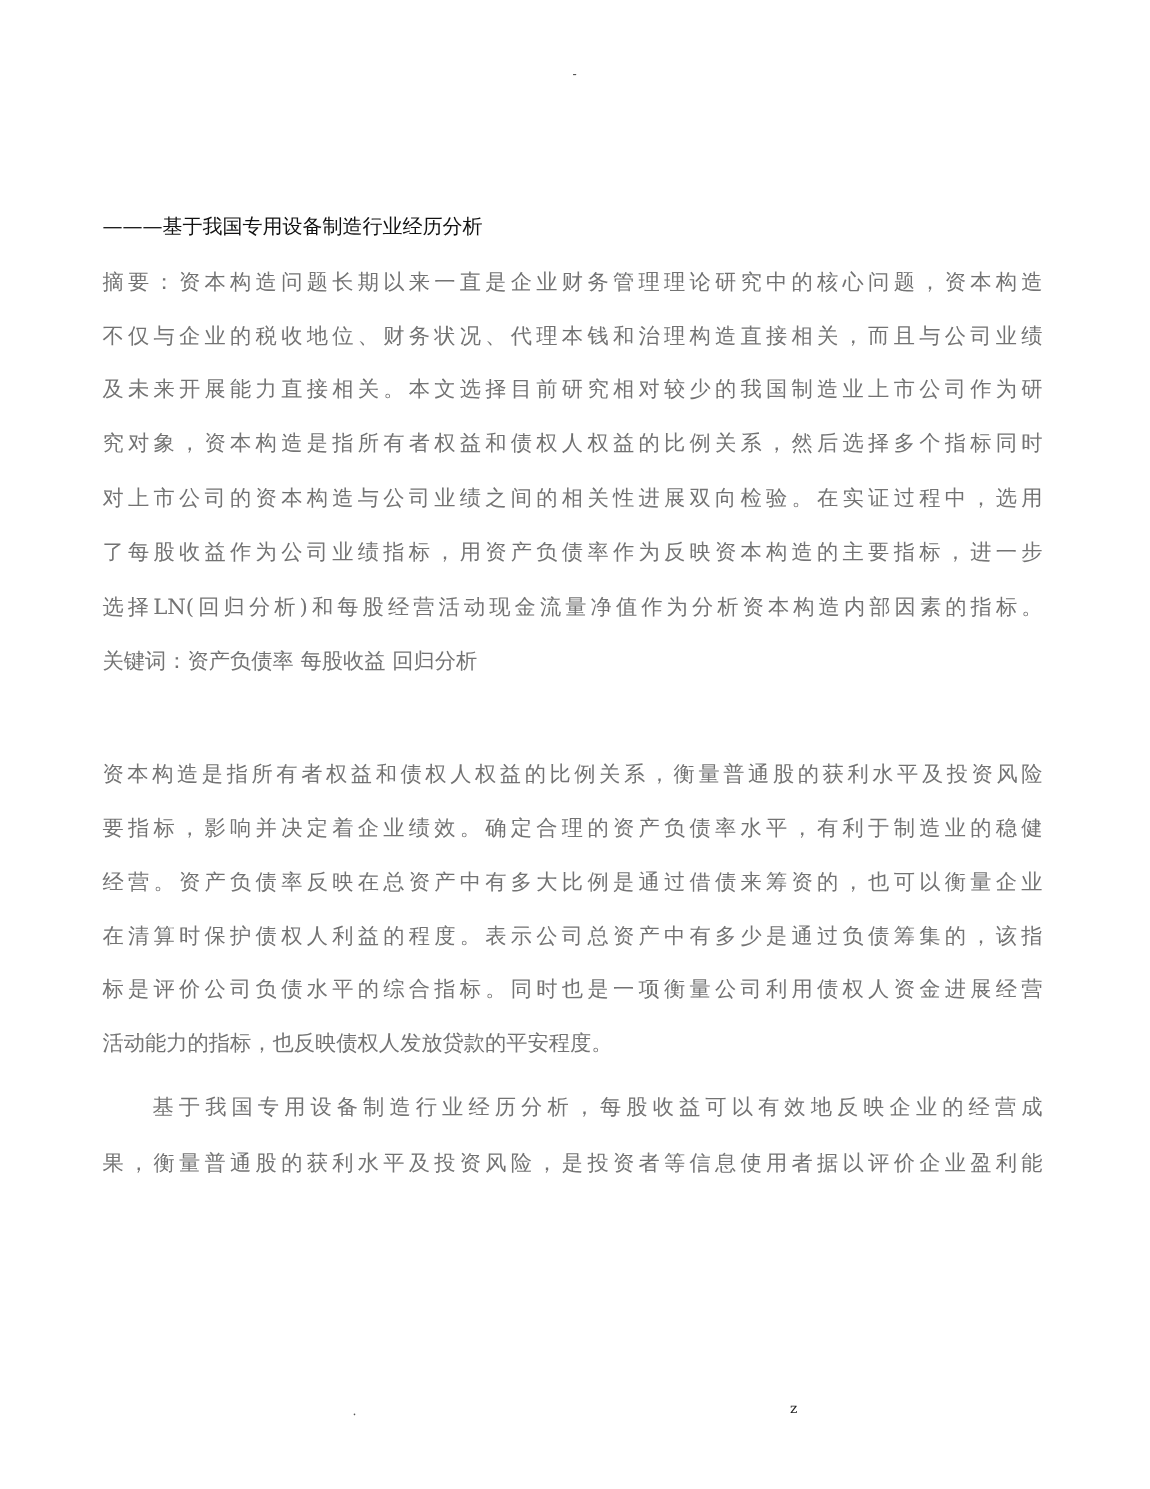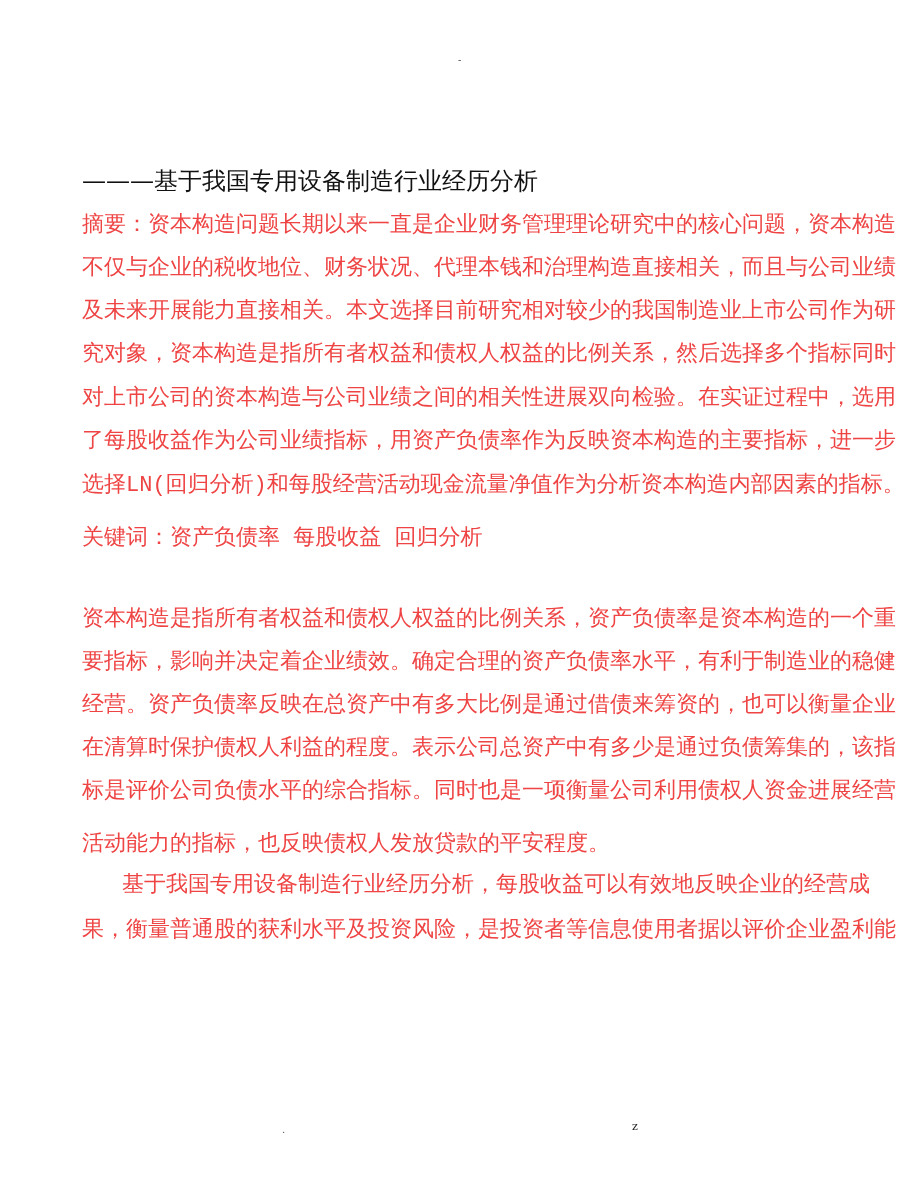--- a/index.html
+++ b/index.html
@@ -4,24 +4,24 @@
 <style>
   html, body { margin:0; padding:0; background:#ffffff; }
   body { width:920px; height:1191px; position:relative; overflow:hidden;
          font-family:"DejaVu Serif","Liberation Serif",serif; color:#111; }
   .page { position:absolute; left:0; top:0; width:920px; height:1191px; background:#fff; }
   .hdr-mark { position:absolute; top:54px; left:458px; font-size:10px; color:#333; line-height:12px; }
   .ftr-left { position:absolute; top:1124px; left:282px; font-size:10px; color:#555; line-height:12px; }
   .ftr-right { position:absolute; top:1121px; left:632px; font-size:11px; color:#222; line-height:12px; }
   .title { position:absolute; left:82px; top:112px; font-size:28px; line-height:36px; white-space:nowrap;
            letter-spacing:0px; color:#111; }
-  .subtitle { position:absolute; left:82px; top:168px; font-size:24px; line-height:26px; white-space:nowrap; color:#111; }
-  .line { position:absolute; left:82px; width:752px; font-size:22px; line-height:26px; white-space:nowrap;
-          color:#ef4444; text-align:justify; text-align-last:justify;font-family:Liberation Mono, monospace; }
-  .line.last { text-align-last:left;margin-top:10px; }
+  .subtitle { position:absolute; left:82px; top:168px; font-size:16px; line-height:26px; white-space:nowrap; color:#111; }
+  .line { position:absolute; left:82px; width:752px; font-size:17px; line-height:26px; white-space:nowrap;
+          color:#737373; text-align:justify; text-align-last:justify; }
+  .line.last { text-align-last:left; }
   .line.indent { left:122px; width:712px; }
 </style>
 </head>
 <body>
 
 <div class="page">
   <div class="hdr-mark">-</div>
 
   <div class="subtitle">———基于我国专用设备制造行业经历分析</div>
 
@@ -31,21 +31,21 @@
     <div class="line" style="top:299px">及未来开展能力直接相关。本文选择目前研究相对较少的我国制造业上市公司作为研</div>
     <div class="line" style="top:342px">究对象，资本构造是指所有者权益和债权人权益的比例关系，然后选择多个指标同时</div>
     <div class="line" style="top:386px">对上市公司的资本构造与公司业绩之间的相关性进展双向检验。在实证过程中，选用</div>
     <div class="line" style="top:429px">了每股收益作为公司业绩指标，用资产负债率作为反映资本构造的主要指标，进一步</div>
     <div class="line" style="top:473px">选择LN(回归分析)和每股经营活动现金流量净值作为分析资本构造内部因素的指标。</div>
   </div>
 
   <div class="line last" style="top:516px">关键词：资产负债率 每股收益 回归分析</div>
 
   <div>
-    <div class="line" style="top:607px">资本构造是指所有者权益和债权人权益的比例关系，资产负债率是资本构造的一个重</div>
+    <div class="line" style="top:607px">资本构造是指所有者权益和债权人权益的比例关系，衡量普通股的获利水平及投资风险</div>
     <div class="line" style="top:650px">要指标，影响并决定着企业绩效。确定合理的资产负债率水平，有利于制造业的稳健</div>
     <div class="line" style="top:693px">经营。资产负债率反映在总资产中有多大比例是通过借债来筹资的，也可以衡量企业</div>
     <div class="line" style="top:736px">在清算时保护债权人利益的程度。表示公司总资产中有多少是通过负债筹集的，该指</div>
     <div class="line" style="top:779px">标是评价公司负债水平的综合指标。同时也是一项衡量公司利用债权人资金进展经营</div>
     <div class="line last" style="top:822px">活动能力的指标，也反映债权人发放贷款的平安程度。</div>
   </div>
 
   <div>
     <div class="line indent" style="top:873px">基于我国专用设备制造行业经历分析，每股收益可以有效地反映企业的经营成</div>
     <div class="line" style="top:918px">果，衡量普通股的获利水平及投资风险，是投资者等信息使用者据以评价企业盈利能</div>

